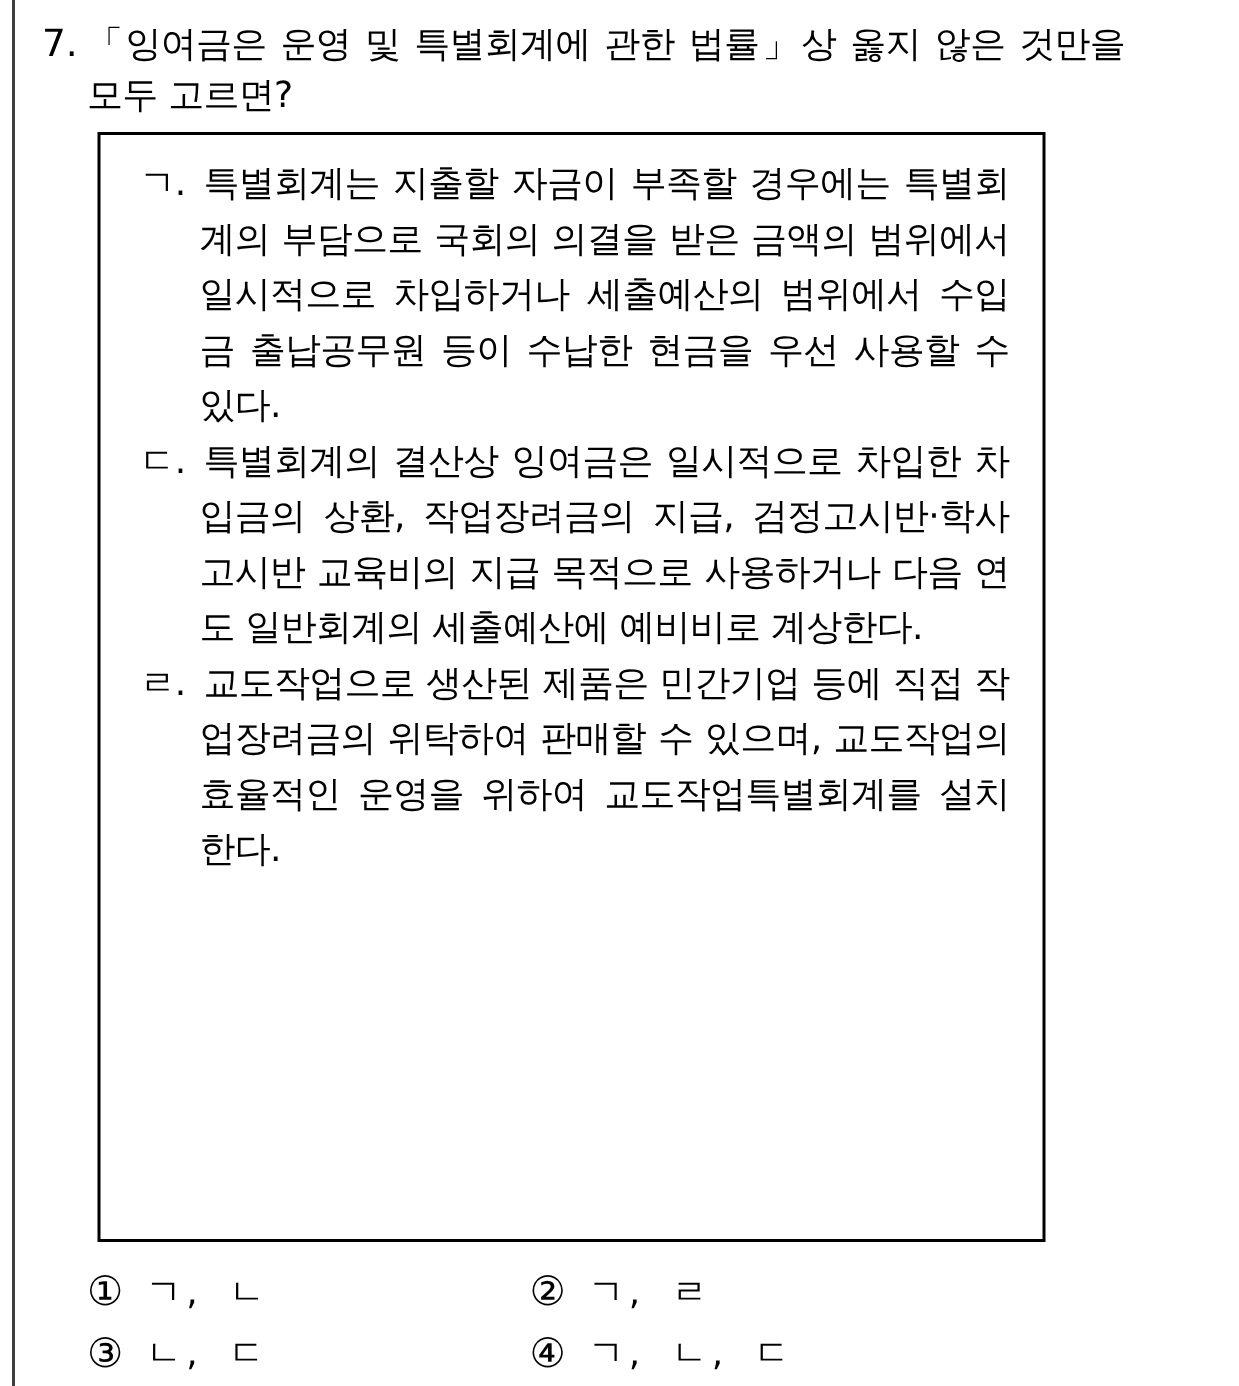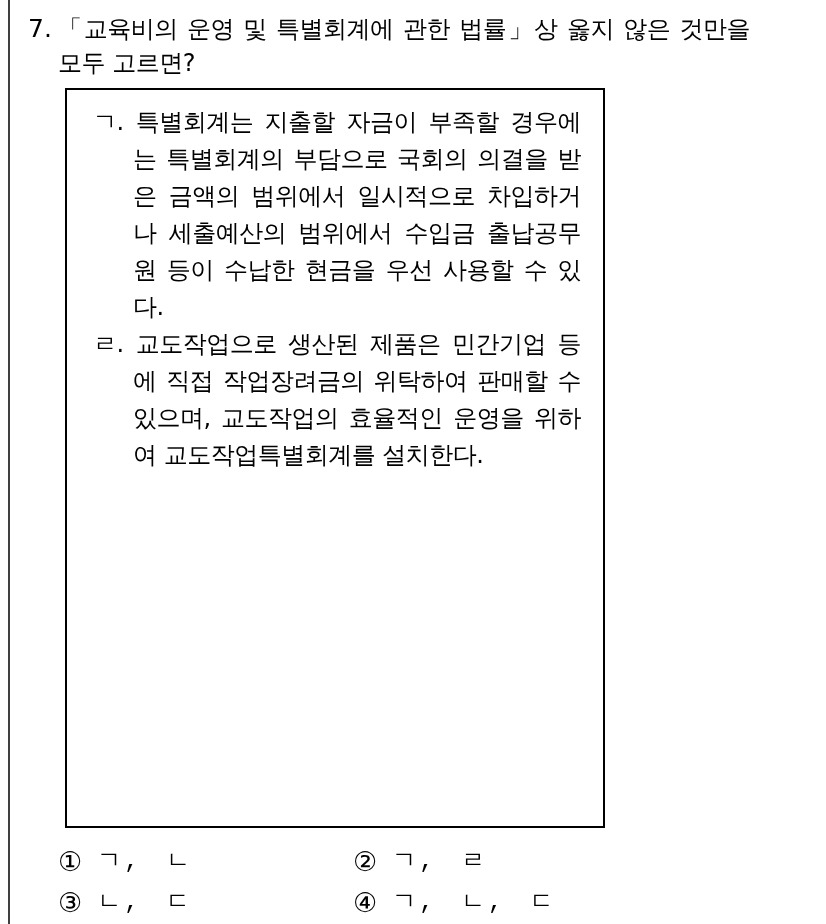--- a/index.html
+++ b/index.html
@@ -43,21 +43,21 @@
     font-size: 24px;
     line-height: 34px;
     text-align: justify;
     text-justify: inter-word;
     letter-spacing: -0.5px;
   }
   .items-box {
     position: absolute;
     left: 65px;
     top: 88px;
-    width: 540px;
+    width: 632px;
     height: 740px;
     box-sizing: border-box;
     border: 2px solid #000000;
     padding: 14px 22px 0 26px;
     background: #ffffff;
   }
   .box-item {
     margin: 0;
     font-size: 24px;
     line-height: 37px;
@@ -86,35 +86,35 @@
     font-size: 24px;
     line-height: 29px;
     cursor: default;
   }
   .choice-num {
     font-size: 27px;
   }
   .choice-text {
     letter-spacing: 3px;
     word-spacing: 7px;
-    font-family: Liberation Mono, monospace;
   }
 </style>
 </head>
 <body>
 
 <div class="left-rule"></div>
 
 <div class="question-header">
   <span class="q-num">7.</span>
-  <p class="q-text">「교육비의 운영 및 특별회계에 관한 법률」상 옳지 않은 것만을 모두 고르면?</p>
+  <p class="q-text">「잉여금은 운영 및 특별회계에 관한 법률」상 옳지 않은 것만을 모두 고르면?</p>
 </div>
 
 <div class="items-box">
   <p class="box-item"><span class="item-marker">ㄱ.</span><span>특별회계는 지출할 자금이 부족할 경우에는 특별회계의 부담으로 국회의 의결을 받은 금액의 범위에서 일시적으로 차입하거나 세출예산의 범위에서 수입금 출납공무원 등이 수납한 현금을 우선 사용할 수 있다.</span></p>
+  <p class="box-item"><span class="item-marker">ㄷ.</span><span>특별회계의 결산상 잉여금은 일시적으로 차입한 차입금의 상환, 작업장려금의 지급, 검정고시반·학사고시반 교육비의 지급 목적으로 사용하거나 다음 연도 일반회계의 세출예산에 예비비로 계상한다.</span></p>
   <p class="box-item"><span class="item-marker">ㄹ.</span><span>교도작업으로 생산된 제품은 민간기업 등에 직접 작업장려금의 위탁하여 판매할 수 있으며, 교도작업의 효율적인 운영을 위하여 교도작업특별회계를 설치한다.</span></p>
 </div>
 
 <div class="choices">
   <div class="choice">
     <span class="choice-num">①</span>
     <span class="choice-text">ㄱ, ㄴ</span>
   </div>
   <div class="choice">
     <span class="choice-num">②</span>

